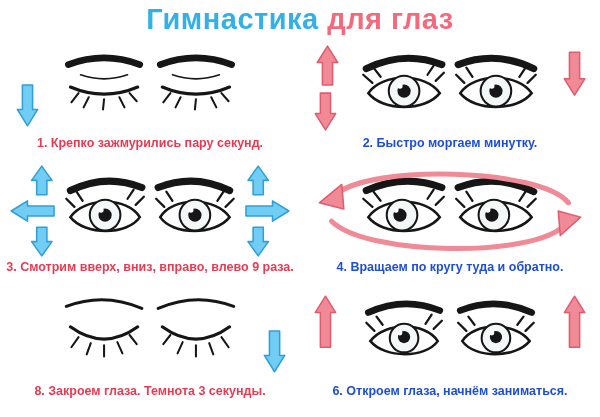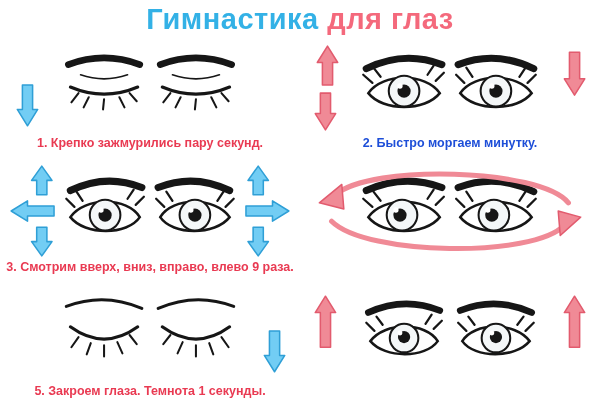--- a/index.html
+++ b/index.html
@@ -128,39 +128,40 @@
           <g>
             <path d="M 256 40 C 228 6, 62 2, 28 32" fill="none" stroke="#f08a96" stroke-width="5" stroke-linecap="round"></path>
             <polygon class="pinkArrow" points="12,40 34,22 36,46"></polygon>
           </g>
           <g>
             <path d="M 24 58 C 58 92, 222 94, 252 62" fill="none" stroke="#f08a96" stroke-width="5" stroke-linecap="round"></path>
             <polygon class="pinkArrow" points="268,54 246,48 248,72"></polygon>
           </g>
         </svg>
       </div>
+      <p class="caption blue">4. Вращаем по кругу туда и обратно.</p>
     </section>
 
     <section class="step">
       <div class="art">
         <svg width="288" height="98" viewBox="0 0 280 96">
           <polygon class="blueArrow" points="262,84 252,68 257,68 257,44 267,44 267,68 272,68"></polygon>
           <g>
             <path class="ink" d="M 58 20 Q 95 6 132 22" stroke-width="3"></path>
             <path class="ink" d="M 62 40 Q 95 64 128 40" stroke-width="3"></path>
             <path class="ink" d="M 70 50 L 63 60 M 82 56 L 78 67 M 95 58 L 95 69 M 108 55 L 113 66 M 120 48 L 127 57" stroke-width="2"></path>
           </g>
           <g>
             <path class="ink" d="M 148 22 Q 185 6 222 20" stroke-width="3"></path>
             <path class="ink" d="M 152 40 Q 185 64 218 40" stroke-width="3"></path>
             <path class="ink" d="M 160 48 L 153 57 M 172 55 L 167 66 M 185 58 L 185 69 M 198 56 L 202 67 M 210 50 L 217 60" stroke-width="2"></path>
           </g>
         </svg>
       </div>
-      <p class="caption red">5. Закроем глаза. Темнота 1 секунды.</p>
+      <p class="caption red">8. Закроем глаза. Темнота 3 секунды.</p>
     </section>
 
     <section class="step">
       <div class="art">
         <svg width="288" height="98" viewBox="0 0 280 96">
           <polygon class="pinkArrow" points="18,10 8,26 13,26 13,60 23,60 23,26 28,26"></polygon>
           <polygon class="pinkArrow" points="262,10 252,26 257,26 257,60 267,60 267,26 272,26"></polygon>
           <g>
             <path class="ink" d="M 60 26 Q 95 10 130 24" stroke-width="6.5"></path>
             <path d="M 62 54 C 76 35, 116 35, 128 54 C 116 71, 76 71, 62 54 Z" fill="#fff" stroke="#161616" stroke-width="2.5"></path>
@@ -172,16 +173,17 @@
           <g>
             <path class="ink" d="M 150 24 Q 185 10 220 26" stroke-width="6.5"></path>
             <path d="M 152 54 C 164 35, 204 35, 218 54 C 204 71, 164 71, 152 54 Z" fill="#fff" stroke="#161616" stroke-width="2.5"></path>
             <circle cx="185" cy="51" r="14" fill="#f4f7f8" stroke="#161616" stroke-width="2"></circle>
             <circle cx="185" cy="50" r="6" fill="#161616"></circle>
             <circle cx="181" cy="46" r="2.4" fill="#fff"></circle>
             <path class="ink" d="M 156 44 L 148 36 M 164 38 L 158 30 M 206 38 L 212 30 M 214 44 L 222 36" stroke-width="2.2"></path>
           </g>
         </svg>
       </div>
+      <p class="caption blue">6. Откроем глаза, начнём заниматься.</p>
     </section>
 
   </div>
 </div>
 
 </body></html>

